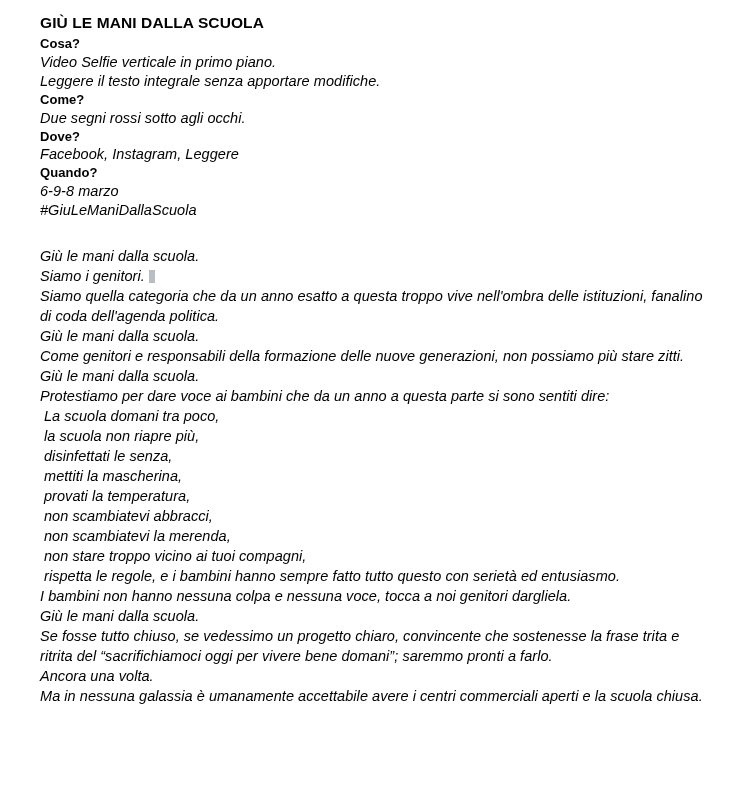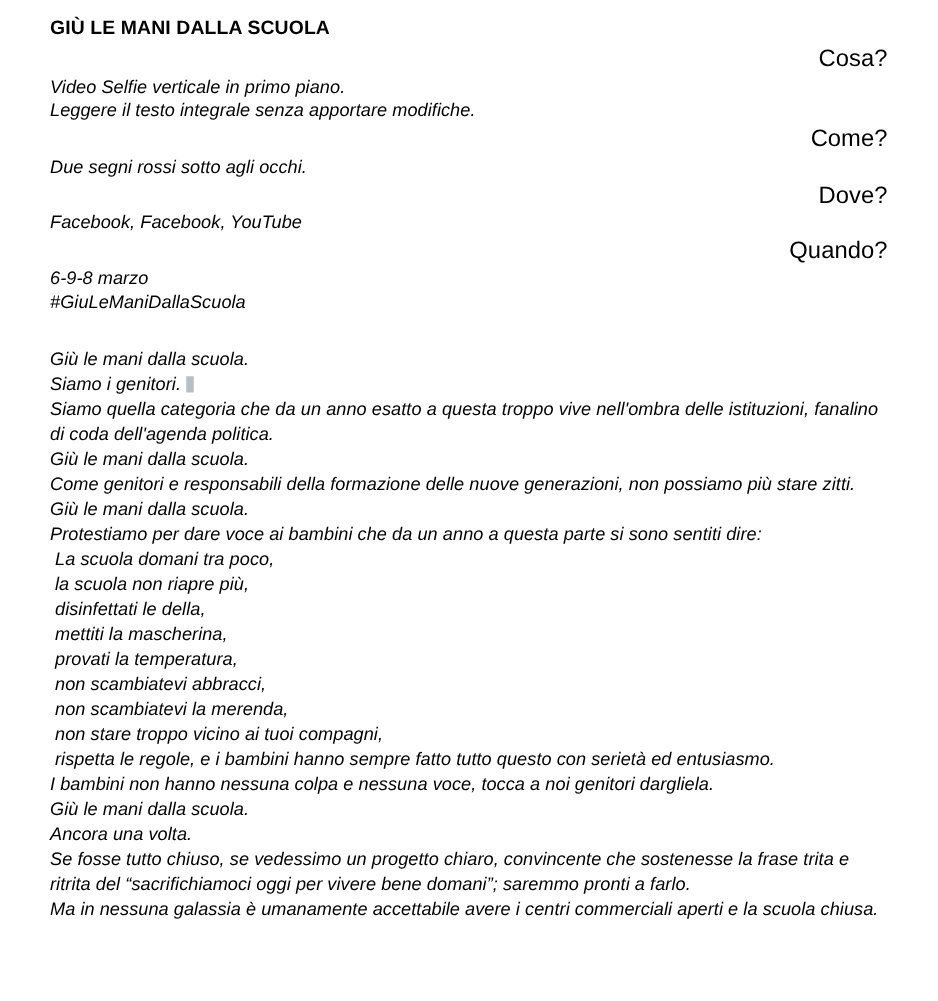--- a/index.html
+++ b/index.html
@@ -23,26 +23,25 @@
     padding: 12px 40px 0 40px;
   }
   .doc-title {
     font-size: 15.5px;
     font-weight: bold;
     line-height: 1.45;
     margin: 0 0 1px 0;
     letter-spacing: 0.1px;
   }
   .lbl {
-    font-size: 19px;
-    font-weight: normal;
+    font-size: 13px;
+    font-weight: bold;
     line-height: 1.33;
     margin: 0;
     letter-spacing: 0.05px;
-    text-align: right;
   }
   .ln {
     font-size: 14.5px;
     font-weight: normal;
     line-height: 1.33;
     margin: 0;
     letter-spacing: 0.05px;
     font-style: italic;
   }
   .spacer {
@@ -75,21 +74,21 @@
       <div class="lbl">Cosa?</div>
       <div class="ln">Video Selfie verticale in primo piano.</div>
       <div class="ln">Leggere il testo integrale senza apportare modifiche.</div>
     </div>
     <div>
       <div class="lbl">Come?</div>
       <div class="ln">Due segni rossi sotto agli occhi.</div>
     </div>
     <div>
       <div class="lbl">Dove?</div>
-      <div class="ln">Facebook, Facebook, YouTube</div>
+      <div class="ln">Facebook, Instagram, Leggere</div>
     </div>
     <div>
       <div class="lbl">Quando?</div>
       <div class="ln">6-9-8 marzo</div>
     </div>
     <div>
       <div class="ln">#GiuLeManiDallaScuola</div>
     </div>
   </div>
 
@@ -98,27 +97,27 @@
   <div class="body-block">
     <div class="ln">Giù le mani dalla scuola.</div>
     <div class="ln"><span>Siamo i genitori.</span><span class="caret"></span></div>
     <div class="ln">Siamo quella categoria che da un anno esatto a questa troppo vive nell'ombra delle istituzioni, fanalino di coda dell'agenda politica.</div>
     <div class="ln">Giù le mani dalla scuola.</div>
     <div class="ln">Come genitori e responsabili della formazione delle nuove generazioni, non possiamo più stare zitti.</div>
     <div class="ln">Giù le mani dalla scuola.</div>
     <div class="ln">Protestiamo per dare voce ai bambini che da un anno a questa parte si sono sentiti dire:</div>
     <div class="ln indent">La scuola domani tra poco,</div>
     <div class="ln indent">la scuola non riapre più,</div>
-    <div class="ln indent">disinfettati le della,</div>
+    <div class="ln indent">disinfettati le senza,</div>
     <div class="ln indent">mettiti la mascherina,</div>
     <div class="ln indent">provati la temperatura,</div>
     <div class="ln indent">non scambiatevi abbracci,</div>
     <div class="ln indent">non scambiatevi la merenda,</div>
     <div class="ln indent">non stare troppo vicino ai tuoi compagni,</div>
     <div class="ln indent">rispetta le regole, e i bambini hanno sempre fatto tutto questo con serietà ed entusiasmo.</div>
     <div class="ln">I bambini non hanno nessuna colpa e nessuna voce, tocca a noi genitori dargliela.</div>
     <div class="ln">Giù le mani dalla scuola.</div>
+    <div class="ln">Se fosse tutto chiuso, se vedessimo un progetto chiaro, convincente che sostenesse la frase trita e ritrita del “sacrifichiamoci oggi per vivere bene domani”; saremmo pronti a farlo.</div>
     <div class="ln">Ancora una volta.</div>
-    <div class="ln">Se fosse tutto chiuso, se vedessimo un progetto chiaro, convincente che sostenesse la frase trita e ritrita del “sacrifichiamoci oggi per vivere bene domani”; saremmo pronti a farlo.</div>
     <div class="ln">Ma in nessuna galassia è umanamente accettabile avere i centri commerciali aperti e la scuola chiusa.</div>
   </div>
 
 </div>
 
 </body></html>

